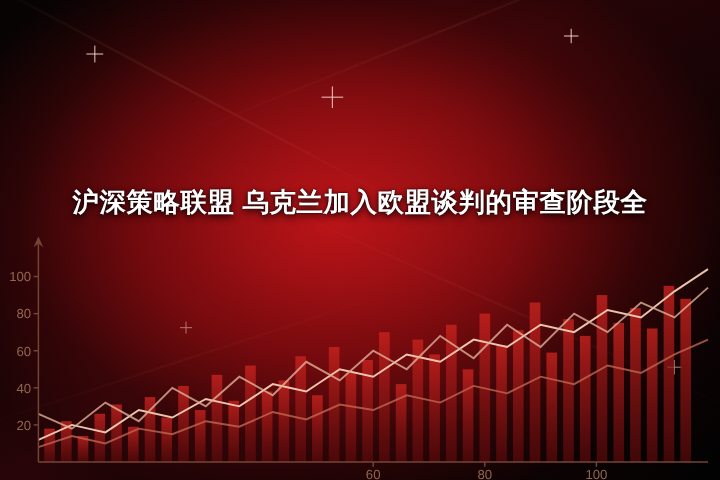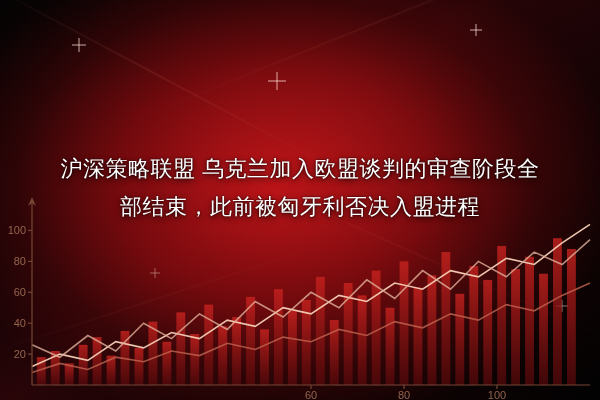--- a/index.html
+++ b/index.html
@@ -27,21 +27,21 @@
   .spark:before{left:50%;top:0;width:1px;height:100%;transform:translateX(-50%);}
   .spark:after{top:50%;left:0;height:1px;width:100%;transform:translateY(-50%);}
 
   
   #chart{position:absolute;left:0;top:0;width:600px;height:400px;opacity:.95;}
 
   
   #headline{
     position:absolute;left:0;top:150px;width:600px;
     text-align:center;color:#ffffff;
-    font-size:22px;line-height:38px;font-weight:400;
+    font-size:22px;line-height:38px;font-weight:700;
     letter-spacing:.5px;
     text-shadow:0 2px 6px rgba(0,0,0,0.85), 0 0 2px rgba(0,0,0,0.9);
     padding:0 12px;box-sizing:border-box;
   }
   #headline .ln{display:block;}
 </style>
 </head>
 <body>
 
 <div id="stage">
@@ -130,16 +130,15 @@
         <text x="26" y="265.3636363636364" text-anchor="end">80</text>
         <text x="26" y="234.45454545454547" text-anchor="end">100</text>
         <text x="311" y="399" text-anchor="middle">60</text>
         <text x="404" y="399" text-anchor="middle">80</text>
         <text x="497" y="399" text-anchor="middle">100</text>
       </g>
   </svg>
 
   <div id="headline">
     <span class="ln">沪深策略联盟 乌克兰加入欧盟谈判的审查阶段全</span>
-    <span class="ln">部结束，此前被匈牙利否决入盟进程</span>
   </div>
 
 </div>
 
 </body></html>

